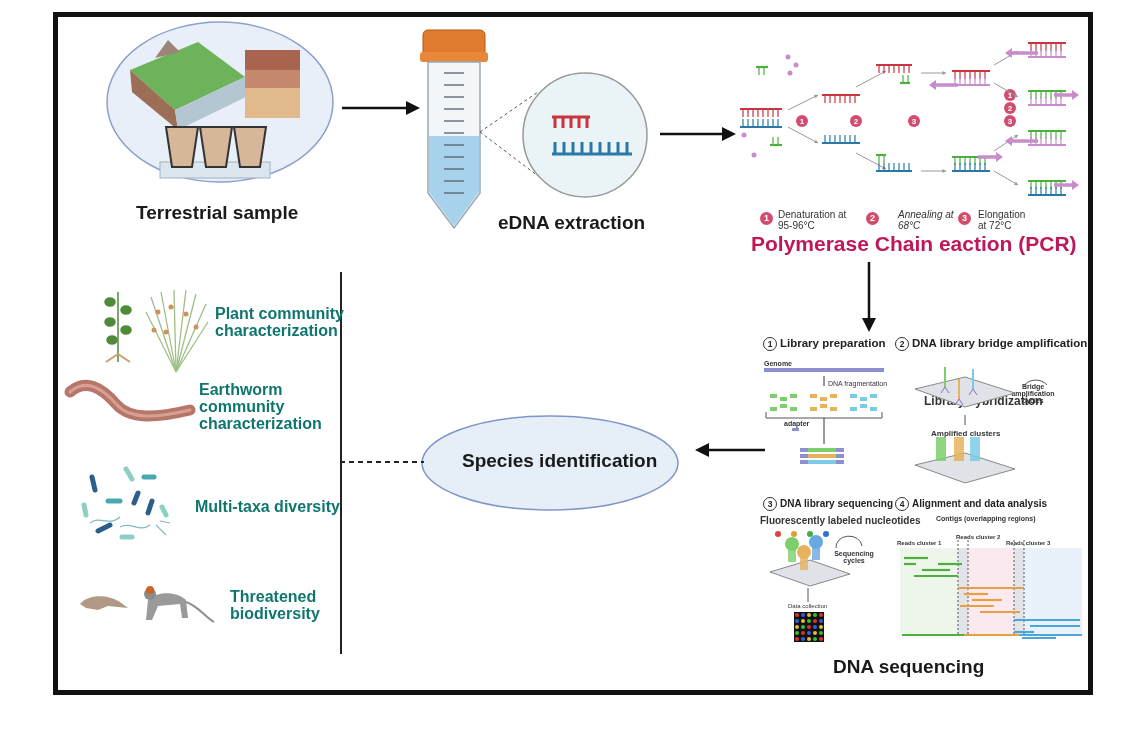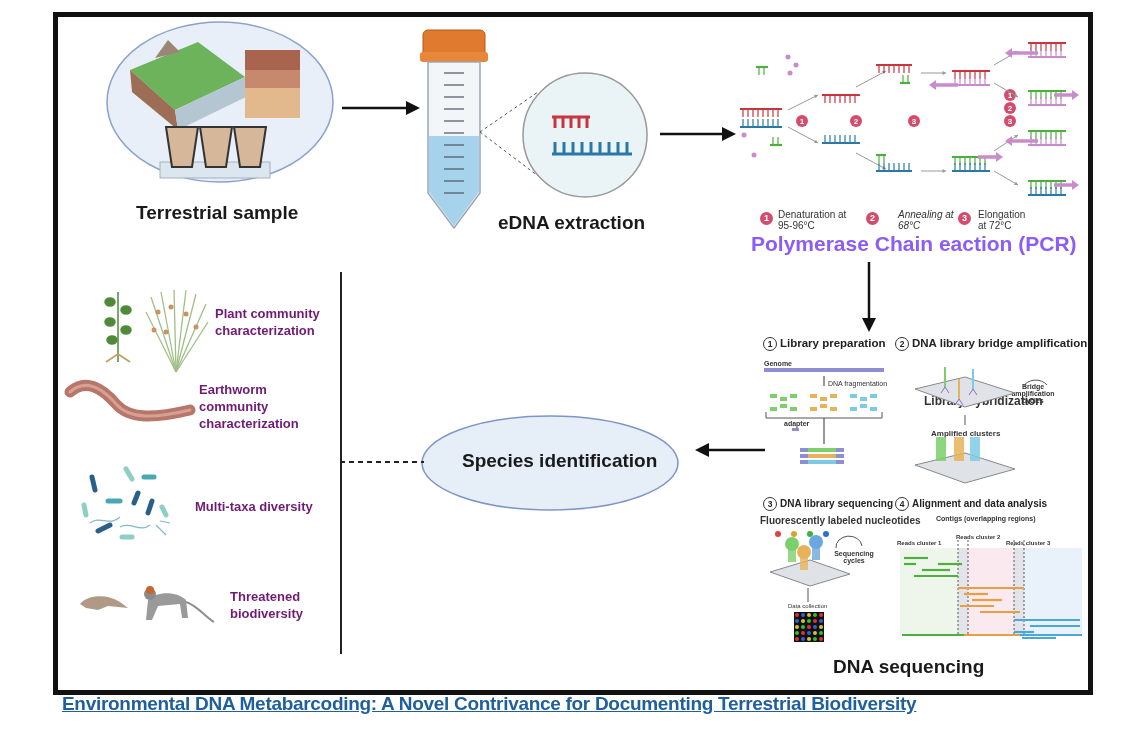--- a/index.html
+++ b/index.html
@@ -1,21 +1,21 @@
 <!DOCTYPE html>
 <html><head>
 <meta charset="utf-8">
 <style>
   html, body { margin:0; padding:0; background:#ffffff; }
   body { width:1140px; height:747px; position:relative; overflow:hidden; font-family:"Liberation Sans", sans-serif; color:#111; }
   .frame { position:absolute; left:53px; top:12px; width:1030px; height:673px; border:5px solid #111; background:#fff; box-sizing:content-box; }
   .abs { position:absolute; }
   .label-lg { font-weight:bold; font-size:19px; color:#1a1a1a; white-space:nowrap; }
-  .label-xl { font-weight:bold; font-size:21px; color:#8b5cf6; white-space:nowrap; }
-  .label-md { font-weight:bold; font-size:13px; color:#701a75; line-height:17px; }
+  .label-xl { font-weight:bold; font-size:21px; color:#be185d; white-space:nowrap; }
+  .label-md { font-weight:bold; font-size:16px; color:#0f766e; line-height:17px; }
   .small { font-size:10px; color:#333; line-height:11px; }
   .tiny { font-size:7px; color:#333; white-space:nowrap; }
   .sub-head { font-weight:bold; font-size:11.5px; color:#222; white-space:nowrap; }
   .pcr-num { display:inline-block; width:13px; height:13px; border-radius:50%; background:#d34b6d; color:#fff; font-size:9px; text-align:center; line-height:13px; font-weight:bold; }
   .step-num { display:inline-block; width:12px; height:12px; border:1.2px solid #333; border-radius:50%; font-size:8.5px; text-align:center; line-height:12px; margin-right:3px; }
   .caption { position:absolute; left:62px; top:693px; color:#1f5f9e; font-size:19px; font-weight:bold; font-family:"Liberation Sans", sans-serif; }
   .caption .line1 { text-decoration:underline; letter-spacing:-0.3px; }
   .caption .line2 { margin-top:6px; }
   svg { position:absolute; overflow:visible; }
 </style>
@@ -683,14 +683,13 @@
     <circle cx="72" cy="8" r="4" fill="#c8652a"></circle>
     <path d="M108,20 C120,24 126,34 136,40" stroke="#8e8e8e" stroke-width="2" fill="none"></path>
   </g>
 </svg>
 <div class="abs label-md" style="left:230px;top:588px;">
   <div>Threatened</div>
     <div>biodiversity</div>
 </div>
 
 <div class="caption">
-  <div class="line1">Environmental DNA Metabarcoding: A Novel Contrivance for Documenting Terrestrial Biodiversity</div>
 </div>
 
 </body></html>

